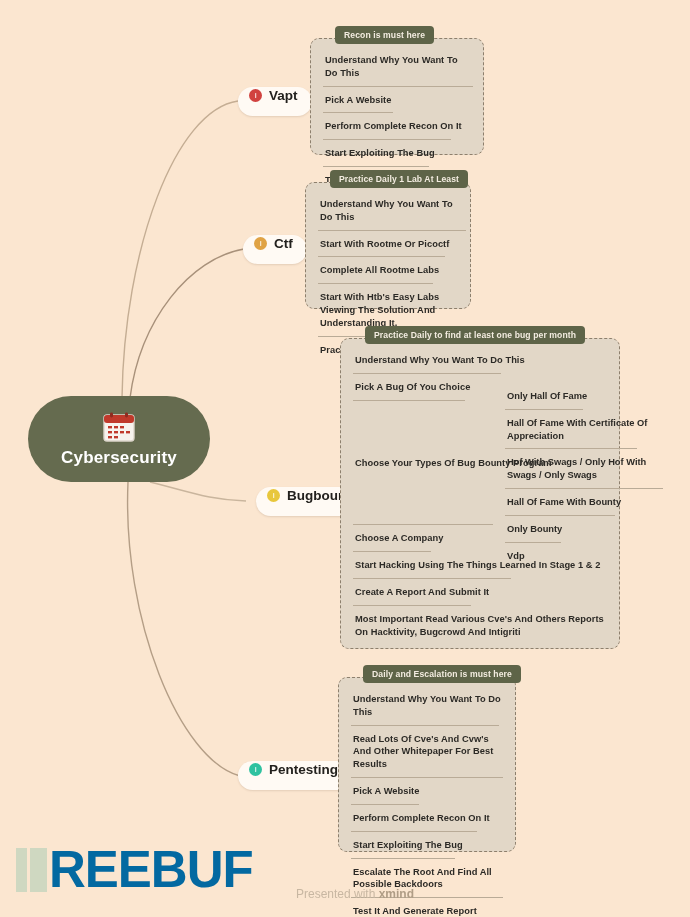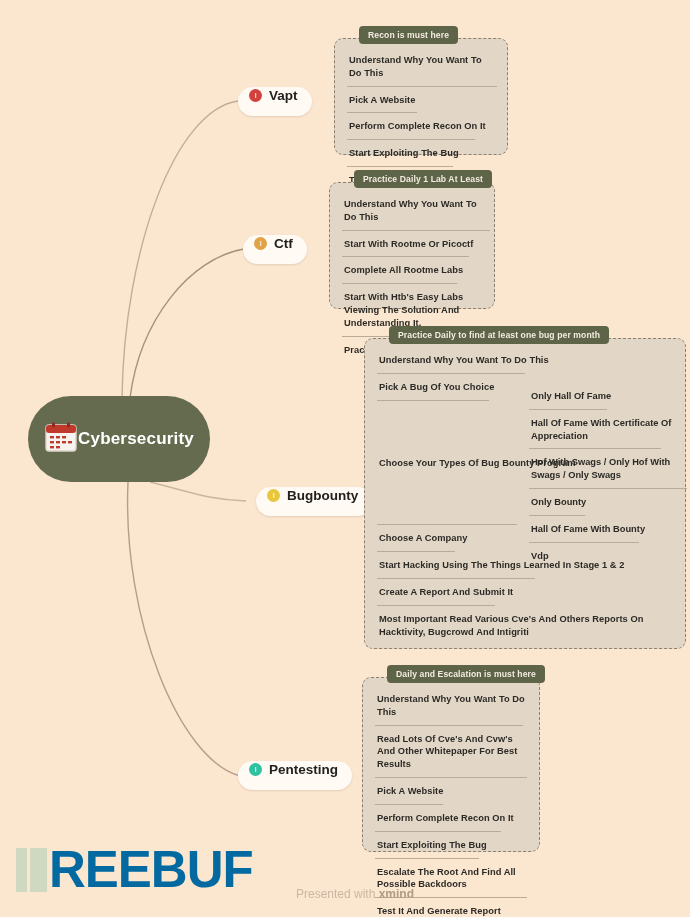--- a/index.html
+++ b/index.html
@@ -11,21 +11,21 @@
   }
   #stage { position: relative; width: 690px; height: 917px; }
 
   svg.links { position: absolute; inset: 0; width: 690px; height: 917px; pointer-events: none; }
 
   
   .center-node {
     position: absolute; left: 28px; top: 396px;
     width: 182px; height: 86px;
     background: #656b4f; border-radius: 44px;
-    display: flex; 
+    display: flex; flex-direction: column;
     align-items: center; justify-content: center;
   }
   .cal-icon { width: 34px; height: 32px; position: relative; margin-bottom: 5px; }
   .center-title { color: #ffffff; font-size: 17px; font-weight: bold; letter-spacing: .2px; }
 
   
   .pill {
     position: absolute; height: 29px;
     background: #fffaf4; border-radius: 16px;
     display: flex; align-items: center; gap: 7px;
@@ -39,21 +39,20 @@
     width: 1.6px; height: 5px; background: rgba(255,255,255,.9);
     transform: translate(-50%,-62%); border-radius: 1px;
   }
 
   
   .panel {
     position: absolute;
     background: #e2d7c7;
     border: 1.3px dashed #8d7f6c;
     border-radius: 9px;
-    margin-left: 24px;
   }
   .panel-header {
     position: absolute; top: -13px; left: 24px;
     background: #5e6448; color: #f3ece0;
     font-size: 8.6px; font-weight: bold;
     padding: 4px 9px 4px 9px; border-radius: 4px;
     white-space: nowrap; letter-spacing: .1px;
   }
   .items { padding: 8px 0 8px 0; }
   .item {
@@ -160,37 +159,37 @@
     <div class="panel-header">Practice Daily 1 Lab At Least</div>
     <div class="items" id="list-ctf">
         <div class="item">Understand Why You Want To Do This<span class="uline" style="width: 148px;"></span></div>
         <div class="item">Start With Rootme Or Picoctf<span class="uline" style="width: 127px;"></span></div>
         <div class="item">Complete All Rootme Labs<span class="uline" style="width: 115px;"></span></div>
         <div class="item">Start With Htb's Easy Labs Viewing The Solution And Understanding It.<span class="uline" style="width: 152px;"></span></div>
         <div class="item">Practice Daily On Hackthebox</div>
       </div>
   </div>
 
-  <div class="panel" style="left:340px; top:338px; width:322px; height:311px;">
+  <div class="panel" style="left:340px; top:338px; width:280px; height:311px;">
     <div class="panel-header">Practice Daily to find at least one bug per month</div>
     <div class="items" id="list-bugbounty">
         <div class="item">Understand Why You Want To Do This<span class="uline" style="width: 148px;"></span></div>
         <div class="item">Pick A Bug Of You Choice<span class="uline" style="width: 112px;"></span></div>
         <div class="item" style="padding: 56px 14px;">Choose Your Types Of Bug Bounty Program<span class="uline" style="width: 140px;"></span></div>
         <div class="item">Choose A Company<span class="uline" style="width: 78px;"></span></div>
         <div class="item">Start Hacking Using The Things Learned In Stage 1 &amp; 2<span class="uline" style="width: 158px;"></span></div>
         <div class="item">Create A Report And Submit It<span class="uline" style="width: 118px;"></span></div>
         <div class="item">Most Important Read Various Cve's  And Others Reports On Hacktivity, Bugcrowd And Intigriti</div>
       </div>
     <div class="subgroup" style="left:152px; top:44px; width:170px;" id="list-bugbounty-children">
         <div class="subitem">Only Hall Of Fame<span class="uline" style="width: 78px;"></span></div>
         <div class="subitem">Hall Of Fame With Certificate Of Appreciation<span class="uline" style="width: 132px;"></span></div>
         <div class="subitem">Hof With Swags / Only Hof With Swags / Only Swags<span class="uline" style="width: 158px;"></span></div>
+        <div class="subitem">Hall Of Fame With Bounty<span class="uline" style="width: 110px;"></span></div>
         <div class="subitem">Only Bounty<span class="uline" style="width: 56px;"></span></div>
-        <div class="subitem">Hall Of Fame With Bounty<span class="uline" style="width: 110px;"></span></div>
         <div class="subitem">Vdp</div>
       </div>
   </div>
 
   <div class="panel" style="left:338px; top:677px; width:178px; height:175px;">
     <div class="panel-header">Daily and Escalation is must here</div>
     <div class="items" id="list-pentesting">
         <div class="item">Understand Why You Want To Do This<span class="uline" style="width: 148px;"></span></div>
         <div class="item">Read Lots Of Cve's And Cvw's And Other Whitepaper For Best Results<span class="uline" style="width: 152px;"></span></div>
         <div class="item">Pick A Website<span class="uline" style="width: 68px;"></span></div>

